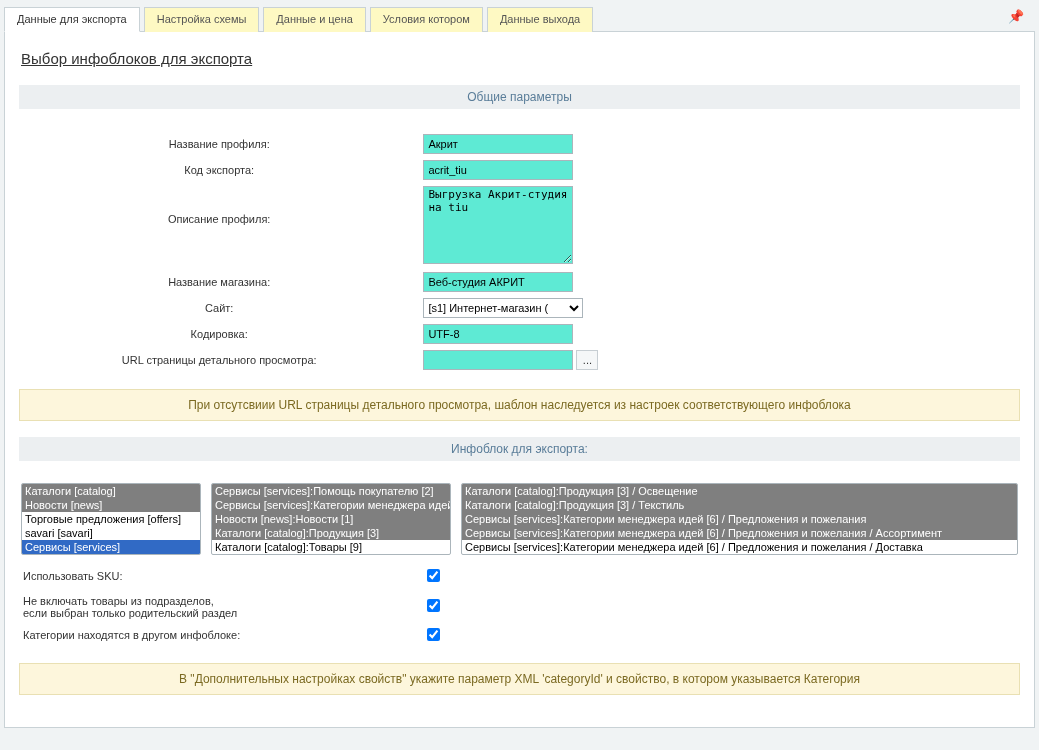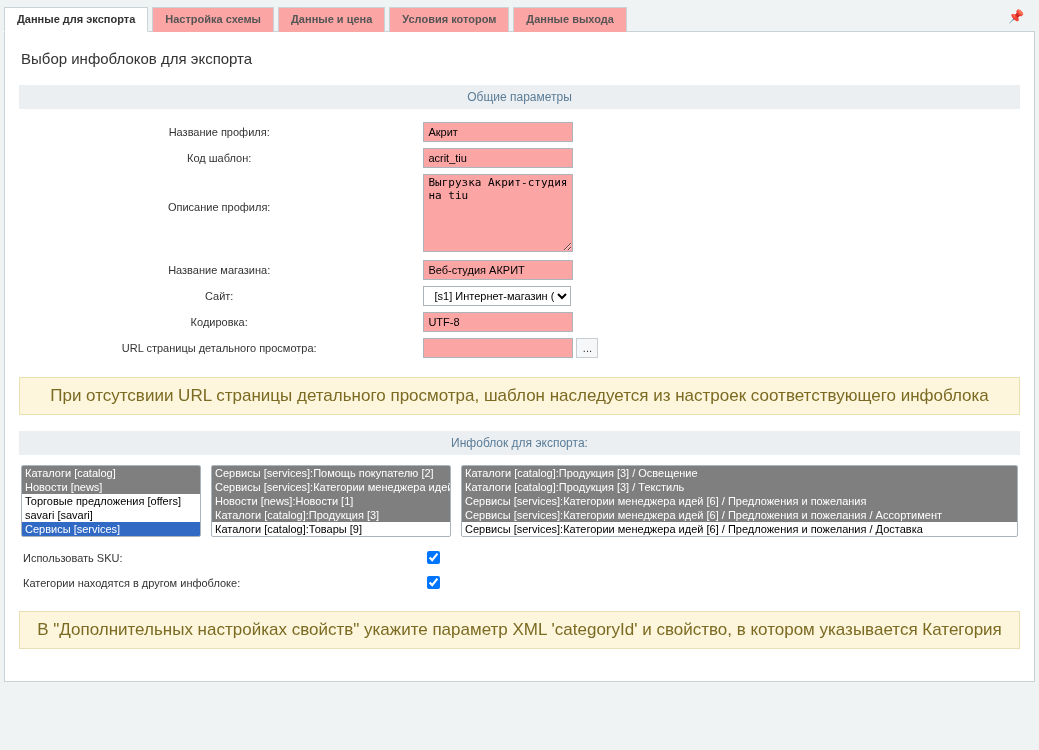--- a/index.html
+++ b/index.html
@@ -12,24 +12,23 @@
   }
   .page {
     width: 1039px;
     padding: 4px 4px 8px 4px;
   }
   .tabs {
     display: flex;
     gap: 4px;
     padding: 2px 0 0 0;
     position: relative;
-    font-weight: bold;
   }
   .tab {
-    background: #fca5a5;
+    background: #fef9c3;
     border: 1px solid #c9d2d6;
     padding: 5px 12px 6px;
     font-size: 11px;
     color: #555;
     cursor: pointer;
     border-bottom: none;
     position: relative;
     top: 1px;
   }
   .tab.active {
@@ -48,83 +47,83 @@
   }
   .panel {
     background: #fff;
     border: 1px solid #c9d2d6;
     padding: 14px 14px 16px;
   }
   .heading {
     font-size: 15px;
     color: #333;
     margin: 4px 2px 18px;
+    text-decoration: underline;
   }
   .section-head {
     background: #eceff1;
     color: #5a7d99;
     font-size: 12px;
     text-align: center;
     padding: 5px 0;
-    margin: 0 0 10px 0;
+    margin: 0 0 22px 0;
   }
   .form-table {
     width: 100%;
     border-collapse: collapse;
   }
   .form-table td {
     padding: 3px 4px;
     vertical-align: middle;
   }
   .form-table .label-cell {
     width: 40%;
     text-align: center;
     vertical-align: top;
     padding-top: 7px;
     white-space: nowrap;
   }
   .txt {
     width: 150px;
     height: 20px;
     border: 1px solid #abb5bb;
-    background: #fca5a5;
+    background: #5eead4;
     font-size: 11px;
     padding: 1px 4px;
   }
   textarea.txt {
     height: 78px;
     resize: both;
   }
   select.sel {
     height: 20px;
-    width: 148px;
+    width: 160px;
     border: 1px solid #abb5bb;
     font-size: 11px;
     background: #fff;
-    text-align: right;
   }
   .dot-btn {
     display: inline-flex;
     align-items: center;
     justify-content: center;
     height: 20px;
     min-width: 22px;
     background: #f5f7f8;
     border: 1px solid #c7ced3;
     cursor: pointer;
     font-size: 11px;
   }
   .note {
     margin: 16px 0;
     background: #fdf6dc;
     border: 1px solid #e9e0b3;
     color: #7b6a22;
     text-align: center;
     padding: 8px 8px;
-    font-size: 17px;
+    font-size: 12px;
   }
   .multi-row {
     display: flex;
     gap: 10px;
     padding: 0 2px 8px;
   }
   .multi {
     width: 100%;
     font-size: 11px;
     border: 1px solid #abb5bb;
@@ -163,21 +162,21 @@
 
     <div class="section-head">Общие параметры</div>
 
     <table class="form-table">
       <tbody>
           <tr>
         <td class="label-cell"><span>Название профиля:</span></td>
         <td><input class="txt" type="text" value="Акрит" style=""></td>
       </tr>
       <tr>
-        <td class="label-cell"><span>Код шаблон:</span></td>
+        <td class="label-cell"><span>Код экспорта:</span></td>
         <td><input class="txt" type="text" value="acrit_tiu" style=""></td>
       </tr>
       <tr>
         <td class="label-cell" style="padding-top:30px;"><span>Описание профиля:</span></td>
         <td><textarea class="txt" style="">Выгрузка Акрит-студия на tiu</textarea></td>
       </tr>
       <tr>
         <td class="label-cell"><span>Название магазина:</span></td>
         <td><input class="txt" type="text" value="Веб-студия АКРИТ" style=""></td>
       </tr>
@@ -231,20 +230,25 @@
         </select>
     </div>
 
     <table class="form-table mini-form">
       <tbody>
           <tr>
         <td class="label-cell" style="width:40%"><span>Использовать SKU:</span></td>
         <td><input type="checkbox" checked="" style=""></td>
       </tr>
       <tr>
+        <td class="label-cell"><span style="white-space:pre-line; display:inline-block;">Не включать товары из подразделов,
+если выбран только родительский раздел</span></td>
+        <td><input type="checkbox" checked="" style=""></td>
+      </tr>
+      <tr>
         <td class="label-cell"><span>Категории находятся в другом инфоблоке:</span></td>
         <td><input type="checkbox" checked="" style=""></td>
       </tr>
     </tbody>
       </table>
 
     <div class="note">В "Дополнительных настройках свойств" укажите параметр XML 'categoryId' и свойство, в котором указывается Категория</div>
   </div>
 
 </div>

